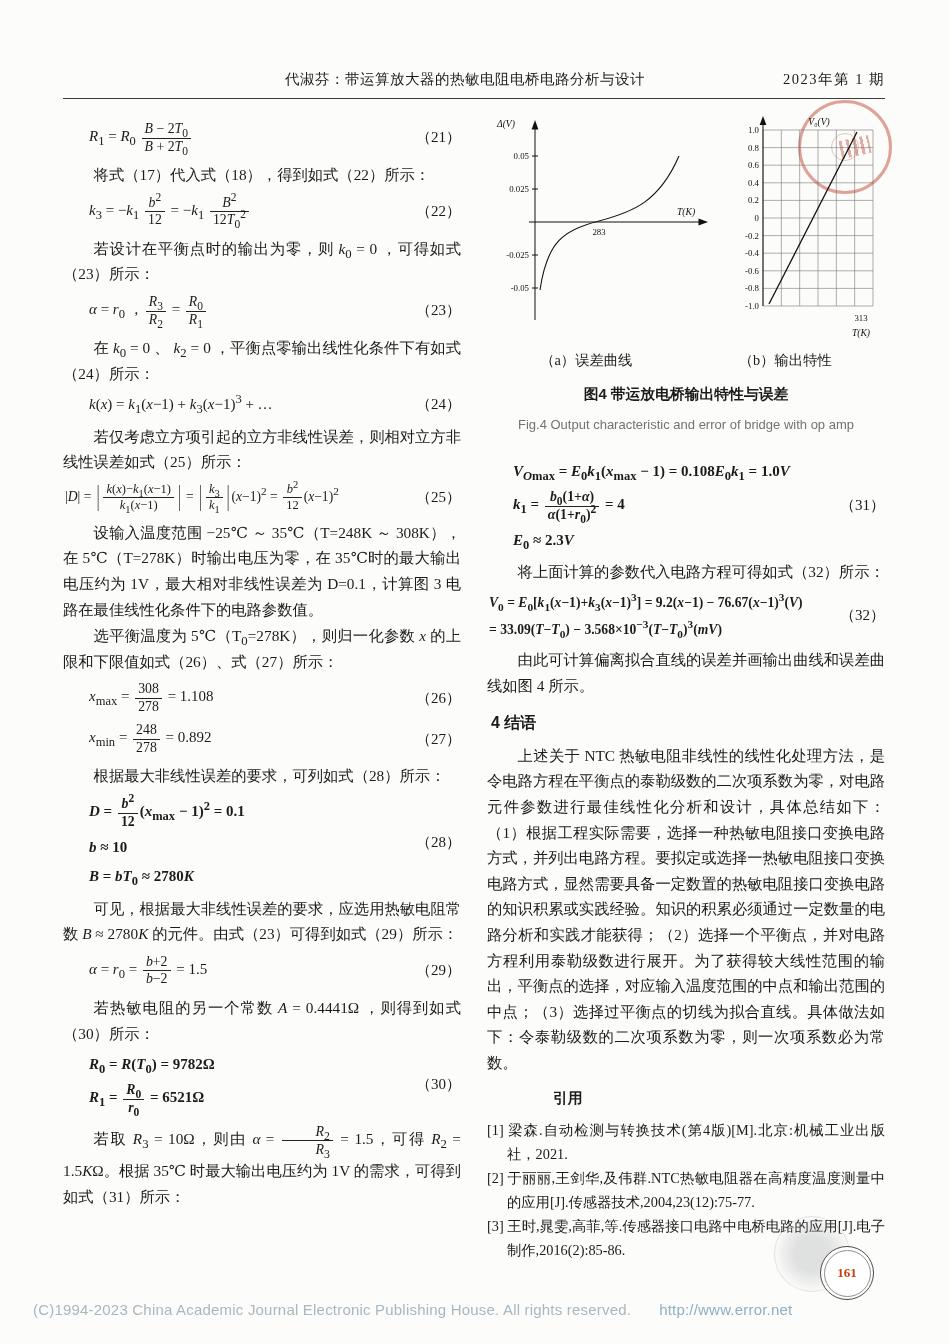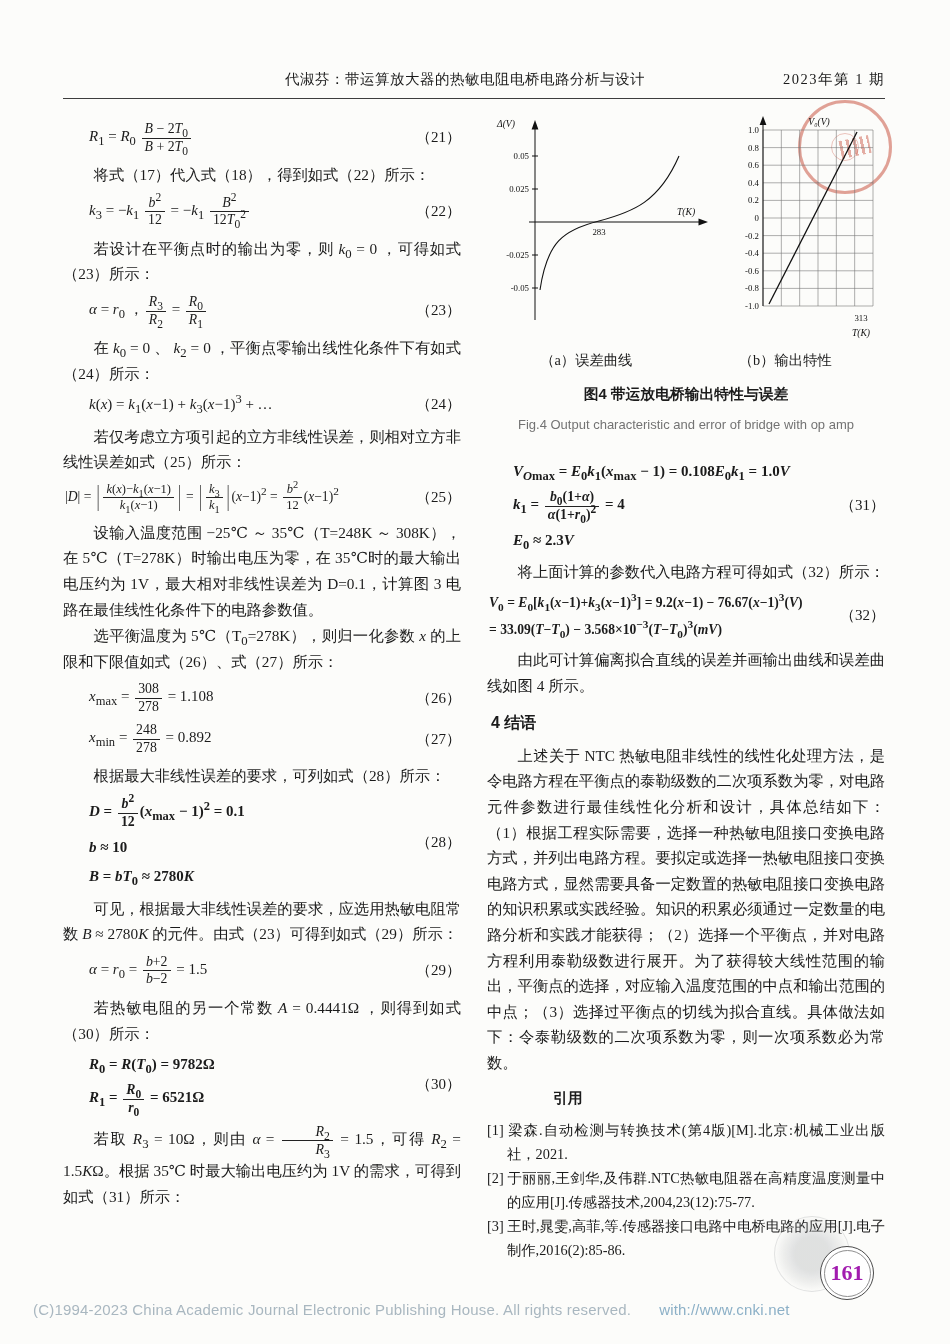--- a/index.html
+++ b/index.html
@@ -56,21 +56,21 @@
   .footer .url { color:#8cb0c7; margin-left:28px; }
   
   .gray-seal {
     position:absolute; right:100px; bottom:52px; width:76px; height:76px; border-radius:50%;
     background:radial-gradient(circle at 50% 50%, rgba(140,145,150,.26) 0 32%, rgba(140,145,150,.12) 55%, transparent 72%);
     border:1px solid rgba(130,135,140,.22);
   }
   .page-badge {
     position:absolute; right:76px; bottom:44px; width:54px; height:54px; border-radius:50%;
     background:#fff; border:1.6px solid #4a4a4a; display:flex; align-items:center; justify-content:center;
-    font-size:22px; font-weight:bold; color:#a21caf;
+    font-size:13px; font-weight:bold; color:#c2410c;
   }
   .page-badge::before { content:''; position:absolute; inset:2.5px; border:1px solid #8f8f8f; border-radius:50%; }
   .red-stamp {
     position:absolute; top:100px; right:58px; width:94px; height:94px; border-radius:50%;
     border:3.5px solid rgba(194,62,42,.48);
   }
   .red-stamp::before {
     content:''; position:absolute; left:44%; top:40%; width:30px; height:18px; transform:rotate(-12deg);
     background:repeating-linear-gradient(90deg, rgba(194,62,42,.42) 0 3px, transparent 3px 7px);
   }
@@ -294,16 +294,16 @@
     </section>
   </div>
 
   <div class="gray-seal"></div>
   <div class="page-badge">
     <span>161</span>
   </div>
 
   <footer class="footer">
     <span>(C)1994-2023 China Academic Journal Electronic Publishing House. All rights reserved.</span>
-    <span class="url">with://www.cnki.net</span>
+    <span class="url">http://www.error.net</span>
   </footer>
 
 </div>
 
 </body></html>

